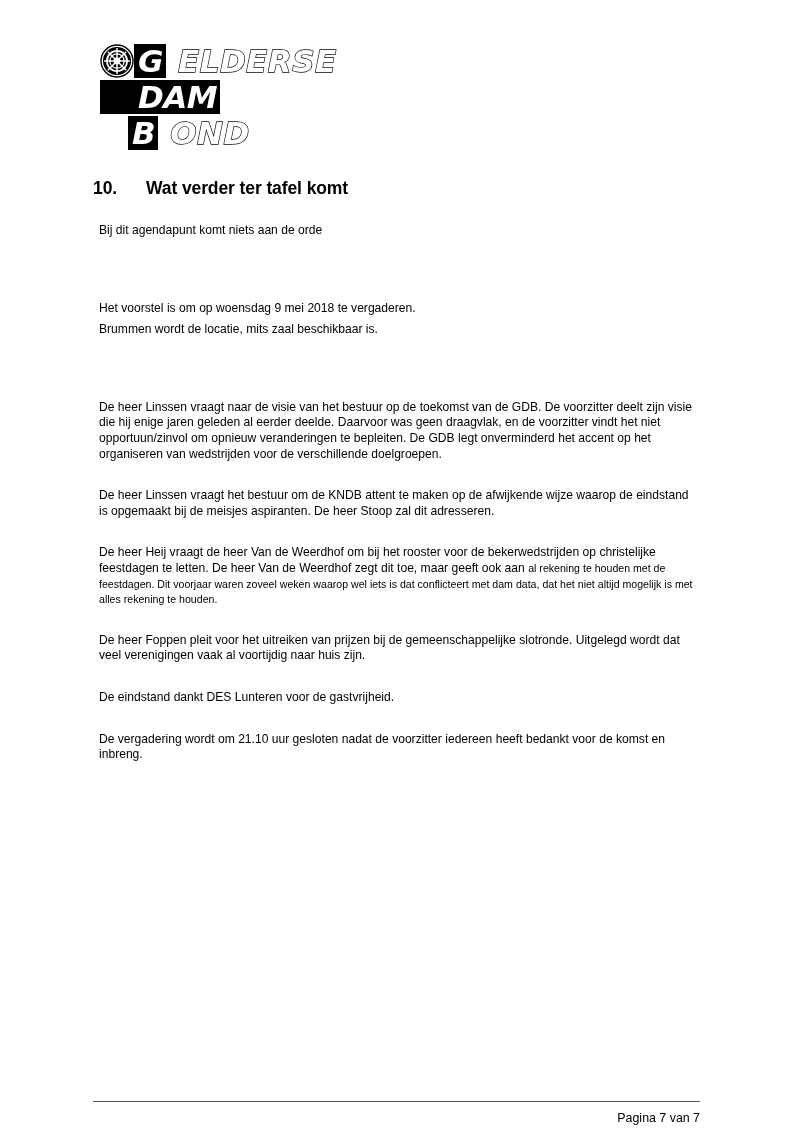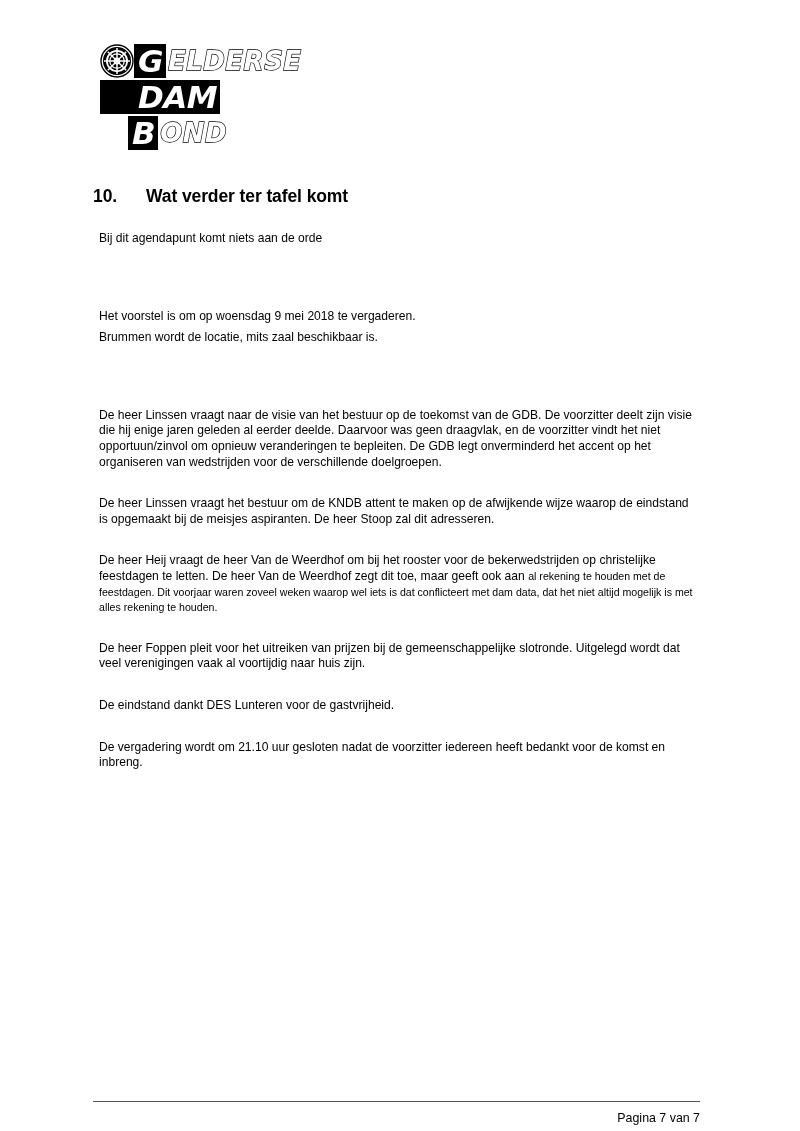--- a/index.html
+++ b/index.html
@@ -67,36 +67,36 @@
     padding: 0 3px 0 4px;
     letter-spacing: -0.5px;
     flex: 0 0 auto;
     display: block;
   }
   .out-letter {
     color: #ffffff;
     font-family: "DejaVu Sans", sans-serif;
     font-weight: bold;
     font-style: italic;
-    font-size: 26px;
+    font-size: 31px;
     line-height: 34px;
     height: 34px;
     letter-spacing: 0.5px;
     flex: 0 0 auto;
     -webkit-text-stroke: 1.3px #000000;
     paint-order: stroke fill;
-    padding-left: 2px;
+    padding-left: 12px;
     display: block;
   }
 
   
   .content {
     position: absolute;
     left: 93px;
-    top: 16px;
+    top: 8px;
     width: 607px;
   }
 
   h2.section {
     margin: 0;
     font-family: "Liberation Sans", sans-serif;
     font-weight: bold;
     font-size: 17.5px;
     line-height: 21px;
     letter-spacing: -0.1px;

